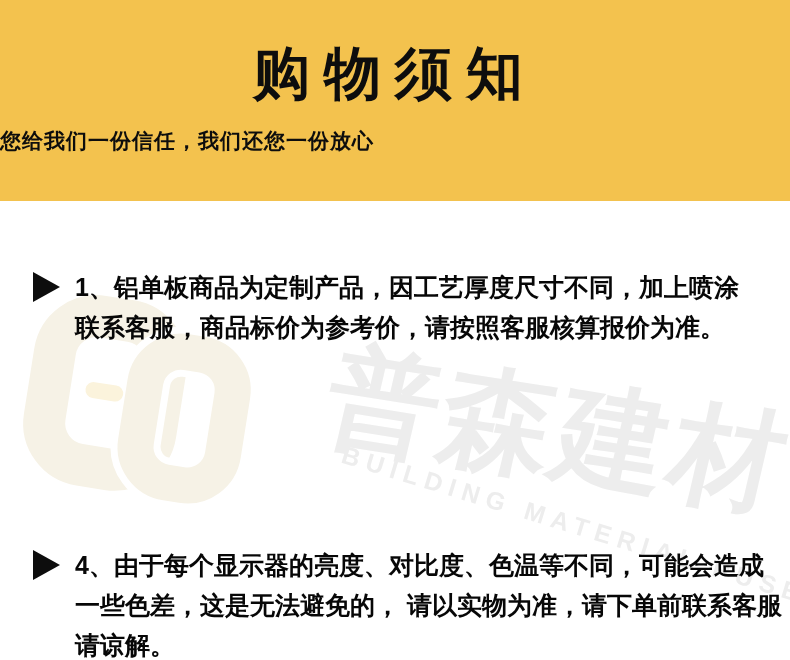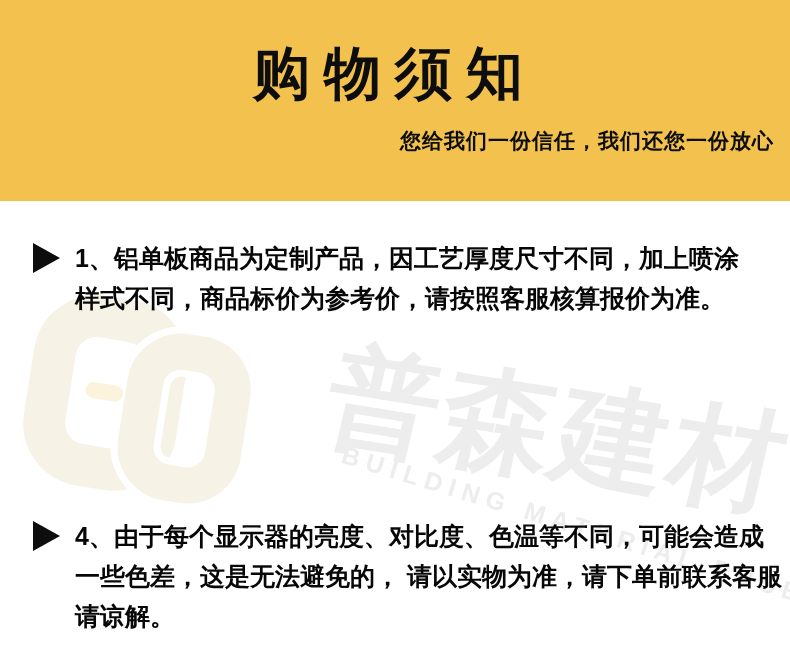--- a/index.html
+++ b/index.html
@@ -11,21 +11,21 @@
   .header{
     position:absolute;left:0;top:0;width:790px;height:201px;
     background:var(--header_bg,#F3C24E);z-index:2;
   }
   .title{
     margin:0;position:absolute;top:36px;left:0;right:0;text-align:center;
     font-size:57px;font-weight:900;letter-spacing:14px;
     color:var(--ink,#0d0d0d);white-space:nowrap;
   }
   .subtitle{
-    margin:0;position:absolute;top:127px;left:0;right:16px;text-align:right;
+    margin:0;position:absolute;top:127px;left:0;right:0;text-align:left;
     font-size:21px;font-weight:700;letter-spacing:1px;
     color:var(--ink,#0d0d0d);white-space:nowrap;
   }
   
   .watermark{
     position:absolute;left:38px;top:280px;width:960px;height:320px;
     transform:rotate(9deg);transform-origin:0 0;z-index:0;
     display:flex;align-items:flex-start;pointer-events:none;
   }
   .wm-logo{width:235px;height:205px;flex:none;}
@@ -33,21 +33,21 @@
     font-size:112px;line-height:1;font-weight:900;white-space:nowrap;
     color:var(--wm_gray,#EDEDED);letter-spacing:4px;
     margin:12px 0 0 70px;transform:skewX(-4deg);
   }
   .wm-latin{
     position:absolute;left:330px;top:110px;white-space:nowrap;
     font-size:25px;font-weight:700;letter-spacing:7px;
     color:var(--wm_gray,#EDEDED);transform:rotate(8deg);transform-origin:0 0;
   }
   
-  .item{position:absolute;left:33px;display:flex;gap:15px;z-index:1;}
+  .item{position:absolute;left:33px;display:flex;gap:15px;z-index:1;margin-top:29px;}
   .tri{
     flex:none;width:0;height:0;margin-top:5px;
     border-left:27px solid var(--ink,#000);
     border-top:15px solid transparent;border-bottom:15px solid transparent;
   }
   .lines{font-size:25px;line-height:40px;font-weight:600;color:#070707;}
   .lines div{white-space:nowrap;}
   .i1{top:238px}.i2{top:340px}.i3{top:392px}.i4{top:516px}
 </style>
 </head>
@@ -68,21 +68,21 @@
       <rect x="64" y="92" width="38" height="16" rx="8" fill="#FBF3DC"></rect>
     </svg>
     <div class="wm-brand">普森建材</div>
     <div class="wm-latin">BUILDING MATERIAL PUSEN</div>
   </div>
 
   <div class="item i1">
     <span class="tri"></span>
     <div class="lines">
       <div>1、铝单板商品为定制产品，因工艺厚度尺寸不同，加上喷涂</div>
-      <div>样式不同，商品标价为参考价，请按照客服核算报价为准。</div>
+      <div>联系客服，商品标价为参考价，请按照客服核算报价为准。</div>
     </div>
   </div>
 
 
 
   <div class="item i4">
     <span class="tri"></span>
     <div class="lines">
       <div>4、由于每个显示器的亮度、对比度、色温等不同，可能会造成</div>
       <div>一些色差，这是无法避免的， 请以实物为准，请下单前联系客服</div>

